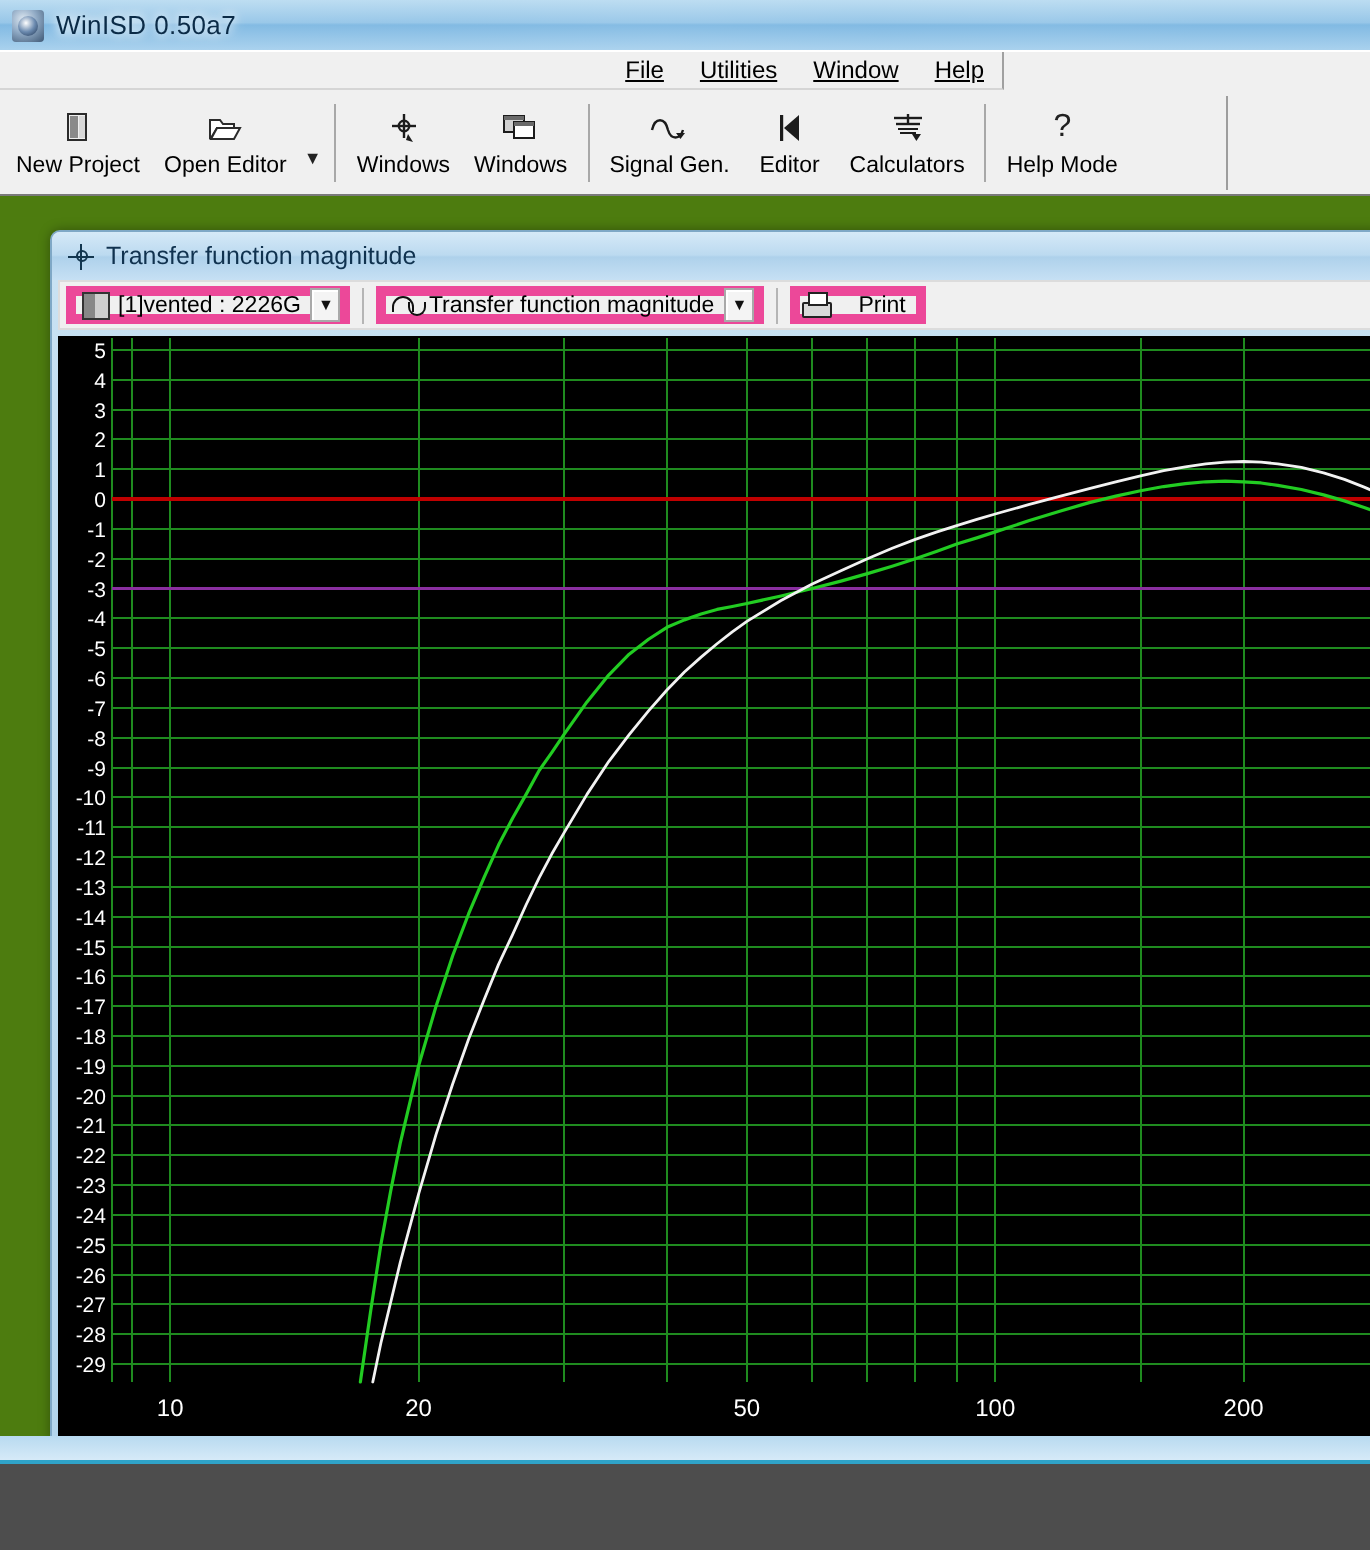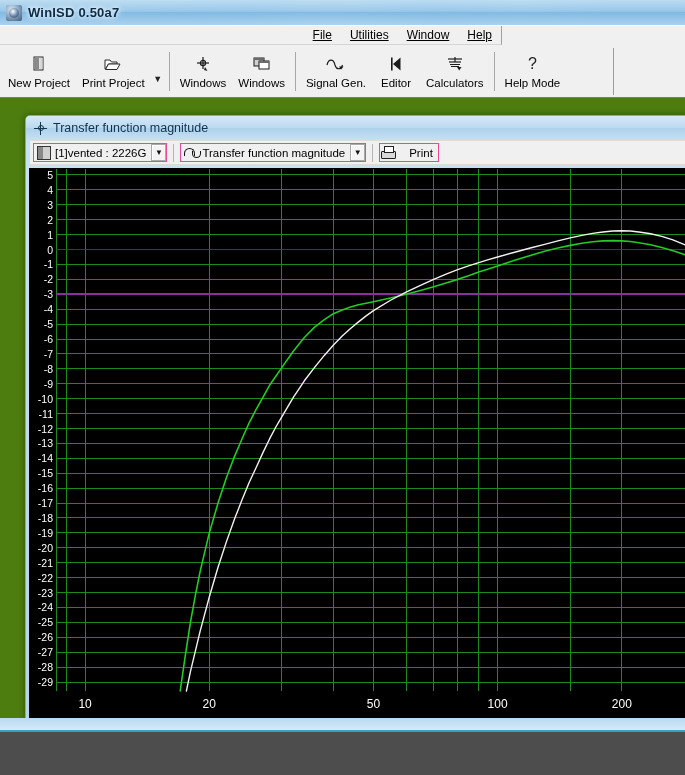--- a/index.html
+++ b/index.html
@@ -46,21 +46,20 @@
   }
   #app-icon:after{
     content:""; position:absolute; left:3px; top:3px; width:10px; height:10px;
     background: radial-gradient(circle at 40% 35%, #ffffff 0%, #6c8bb0 50%, #1e3350 100%);
     border-radius: 50%;
   }
   #app-title {
     font-size: 13px; color: #0b2b47; letter-spacing: .2px;
     text-shadow: 0 0 4px rgba(255,255,255,.95), 0 0 7px rgba(255,255,255,.85);
     white-space: nowrap;
-    font-weight: bold;
   }
 
   
   #app-client {
     position:absolute; left:0; top:25px; width:685px; height:693px;
     background:#f0f0f0;
     border-top:1px solid #ffffff;
   }
 
   
@@ -139,21 +138,21 @@
   }
 
   
   #child-toolbar{
     height:25px; margin:0 3px; background:#f0f0f0;
     display:flex; align-items:center; padding:0 3px;
     border:1px solid #dcdcdc;
   }
   .combo{
     display:flex; align-items:center; height:19px;
-    background:#f0f0f0; border:1px solid #ec4899;
+    background:#f0f0f0; border:5px solid #ec4899;
   }
   .combo .cico{ width:14px;height:14px;margin:0 4px 0 3px;flex:none; }
   .combo .ctext{ font-size:11.5px;color:#000;white-space:nowrap;padding-right:5px; }
   .combo .carrow{
     width:15px;height:17px;display:flex;align-items:center;justify-content:center;
     font-size:8px;color:#111; border:1px solid #a9a9a9; background:#f4f4f4;
     box-shadow: inset 1px 1px 0 #ffffff;
   }
   .vsep{ width:1px;height:18px;background:#b5b5b5;margin:0 6px; }
   .speaker-ico{
@@ -240,21 +239,21 @@
           <span class="tb-lbl">New Project</span>
         </div>
 
         <div class="tb-btn">
           <span class="tb-ico">
             <svg width="18" height="15" viewBox="0 0 18 15" aria-hidden="true">
               <path d="M1 12 L1 3 L6 3 L7.5 5 L13 5 L13 7 L4.5 7 L1.5 12 Z" fill="#ffffff" stroke="#2b2b2b" stroke-width="1"></path>
               <path d="M4.5 7 L16 7 L13 12.5 L1.5 12.5 Z" fill="#ffffff" stroke="#2b2b2b" stroke-width="1"></path>
             </svg>
           </span>
-          <span class="tb-lbl">Print Project</span>
+          <span class="tb-lbl">Open Editor</span>
         </div>
 
         <div class="tb-drop">▼</div>
 
         <div class="tb-sep"></div>
 
         <div class="tb-btn">
           <span class="tb-ico">
             <svg width="18" height="17" viewBox="0 0 18 17" aria-hidden="true">
               <line x1="9" y1="1" x2="9" y2="13" stroke="#1c1c1c" stroke-width="1.2"></line>

